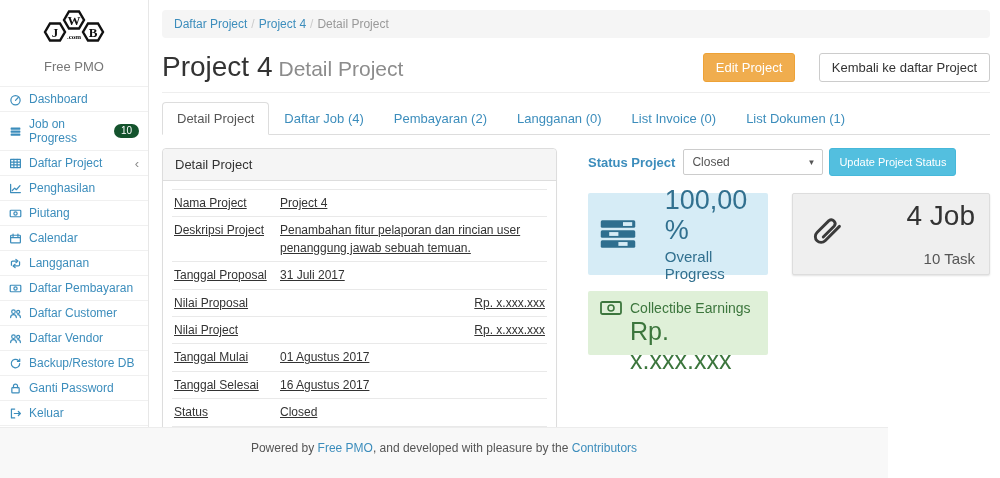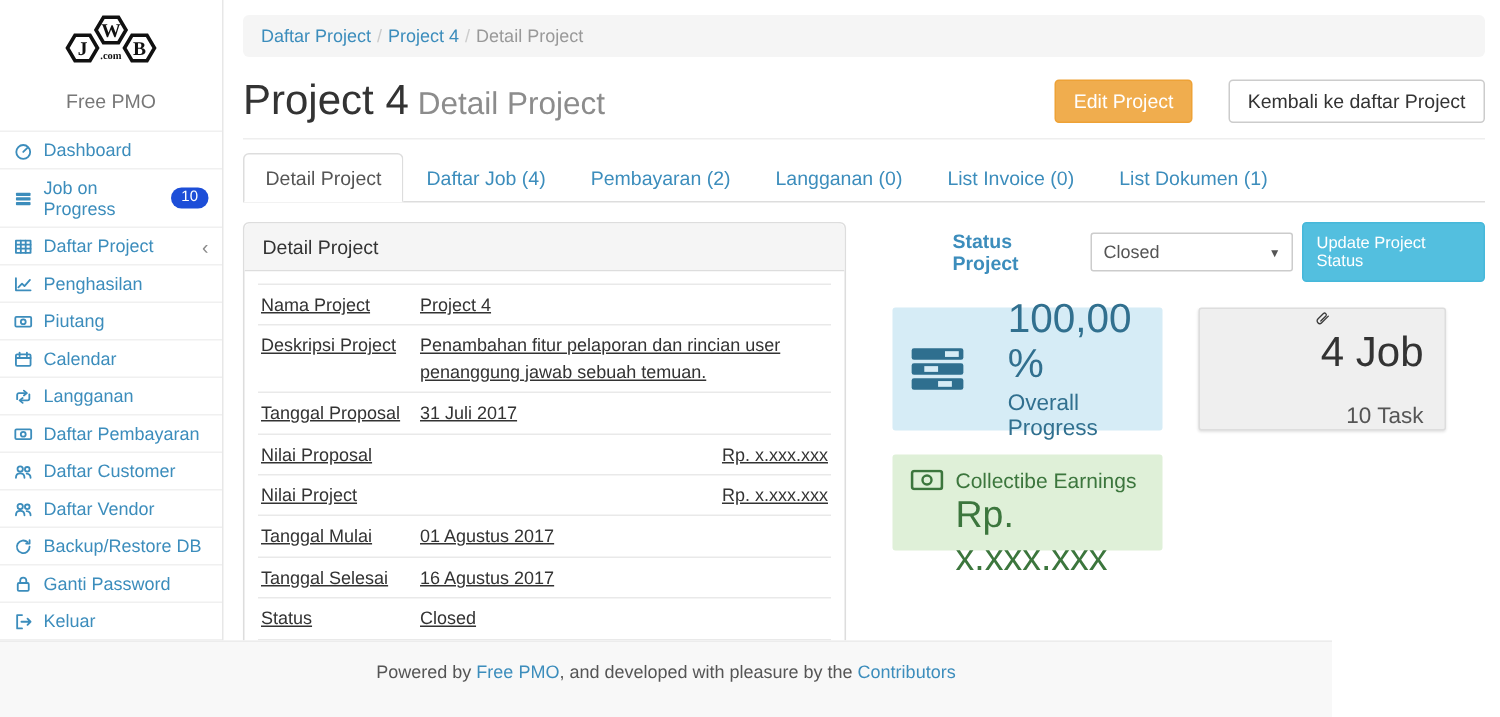--- a/index.html
+++ b/index.html
@@ -7,21 +7,21 @@
   body { font-family:"Liberation Sans", sans-serif; background:#fff; position:relative; overflow:hidden; }
 
   
   .sidebar { position:absolute; left:0; top:0; width:149px; height:427px; background:#fff; border-right:1px solid #e7e7e7; }
   .logo-box { text-align:center; padding-top:7px; }
   .brand-name { text-align:center; color:#777; font-size:13px; margin-top:2px; }
   .menu { list-style:none; margin-top:12px; border-top:1px solid #f0f0f0; }
   .menu li { display:flex; align-items:center; gap:7px; padding:5px 9px; border-bottom:1px solid #f0f0f0; color:#3c8dbc; font-size:12px; cursor:pointer; }
   .mi { width:13px; height:13px; flex:none; stroke:#3c8dbc; fill:none; stroke-width:1.5; stroke-linecap:round; stroke-linejoin:round; }
   .mi.fill { fill:#3c8dbc; stroke:none; }
-  .badge { margin-left:auto; background:#1d4ed8; color:#fff; border-radius:9px; font-size:10px; padding:2px 7px; line-height:1; }
+  .badge { margin-left:auto; background:#14532d; color:#fff; border-radius:9px; font-size:10px; padding:2px 7px; line-height:1; }
   .chevron { margin-left:auto; color:#8a8a8a; font-size:13px; line-height:1; }
 
   
   .main { position:absolute; left:150px; top:0; width:850px; height:427px; overflow:hidden; background:#fff; }
   .breadcrumb { margin:10px 10px 0 12px; background:#f5f5f5; border-radius:4px; padding:7px 12px; font-size:12px; color:#999; }
   .breadcrumb a { color:#3c8dbc; text-decoration:none; }
   .breadcrumb .sep { color:#ccc; padding:0 4px; }
   .page-header { margin:13px 10px 0 12px; padding-bottom:9px; border-bottom:1px solid #eee; position:relative; }
   .page-header h1 { font-size:28px; font-weight:400; color:#333; display:inline; }
   .page-header .subtitle { font-size:21px; color:#8c8c8c; margin-left:6px; }
@@ -41,33 +41,33 @@
   .panel-heading { background:#f5f5f5; border-bottom:1px solid #ddd; border-radius:4px 4px 0 0; padding:8px 12px; font-size:13px; color:#333; }
   .panel-body { padding:8px 9px 9px 9px; }
   .dtable { width:100%; border-collapse:collapse; font-size:12px; color:#333;text-decoration:underline; }
   .dtable td { border-top:1px solid #e9e9e9; padding:5px 2px 4px 2px; vertical-align:top; line-height:1.45; }
   .dtable tr:last-child td { border-bottom:1px solid #e9e9e9; }
   .dtable td.lbl { width:106px; }
   .dtable td.num { text-align:right; }
 
   
   .rightcol { flex:1; margin-left:31px; }
-  .status-row { display:flex; align-items:center;margin-left:40px; }
+  .status-row { display:flex; align-items:center; }
   .status-label { color:#3c8dbc; font-weight:bold; font-size:13px; margin-right:8px; }
   .select { position:relative; width:140px; height:26px; border:1px solid #ccc; border-radius:2px; background:#fff; font-size:12px; color:#555; padding:5px 18px 5px 8px; cursor:pointer; }
   .select .caret { position:absolute; right:7px; top:8px; font-size:8px; color:#555; }
   .btn-info { background:#53bfdf; border:1px solid #46b8da; color:#fff; font-size:11px; padding:7px 9px; border-radius:3px; margin-left:6px; cursor:pointer; }
 
   .cards-row { display:flex; margin-top:17px; }
   .card { border-radius:2px; display:flex; align-items:center; }
   .card-progress { width:180px; height:82px; background:#d6ecf6; color:#31708f; padding:0 12px;gap:16px; }
   .card-progress .txt { margin-left:12px; }
   .card-progress .val { font-size:27px; line-height:1.1; }
   .card-progress .cap { font-size:15px; margin-top:2px; }
-  .card-job { width:165px; height:82px; background:#efefef; border:1px solid #ddd; box-shadow:0 1px 2px rgba(0,0,0,.12); padding:0 14px; margin-left:24px;flex-direction:column; }
+  .card-job { width:198px; height:82px; background:#efefef; border:1px solid #ddd; box-shadow:0 1px 2px rgba(0,0,0,.12); padding:0 14px; margin-left:24px; }
   .card-job .txt { margin-left:auto; text-align:right; color:#333; }
   .card-job .val { font-size:28px; line-height:1.1; }
   .card-job .cap { font-size:15px; color:#555; margin-top:18px; }
   .card-earn { width:180px; height:64px; background:#dff0d8; color:#3c763d; margin-top:16px; padding:9px 12px; display:block; border-radius:2px; }
   .card-earn .row1 { display:flex; align-items:center; gap:8px; font-size:14px;text-align:center; }
   .card-earn .val { font-size:25px; margin-left:30px; margin-top:1px; }
 
   
   .footer { position:absolute; left:0; top:427px; width:888px; height:51px; background:#f8f8f8; border-top:1px solid #ececec; text-align:center; font-size:12px; color:#555; padding-top:13px; }
   .footer a { color:#3c8dbc; text-decoration:none; }

